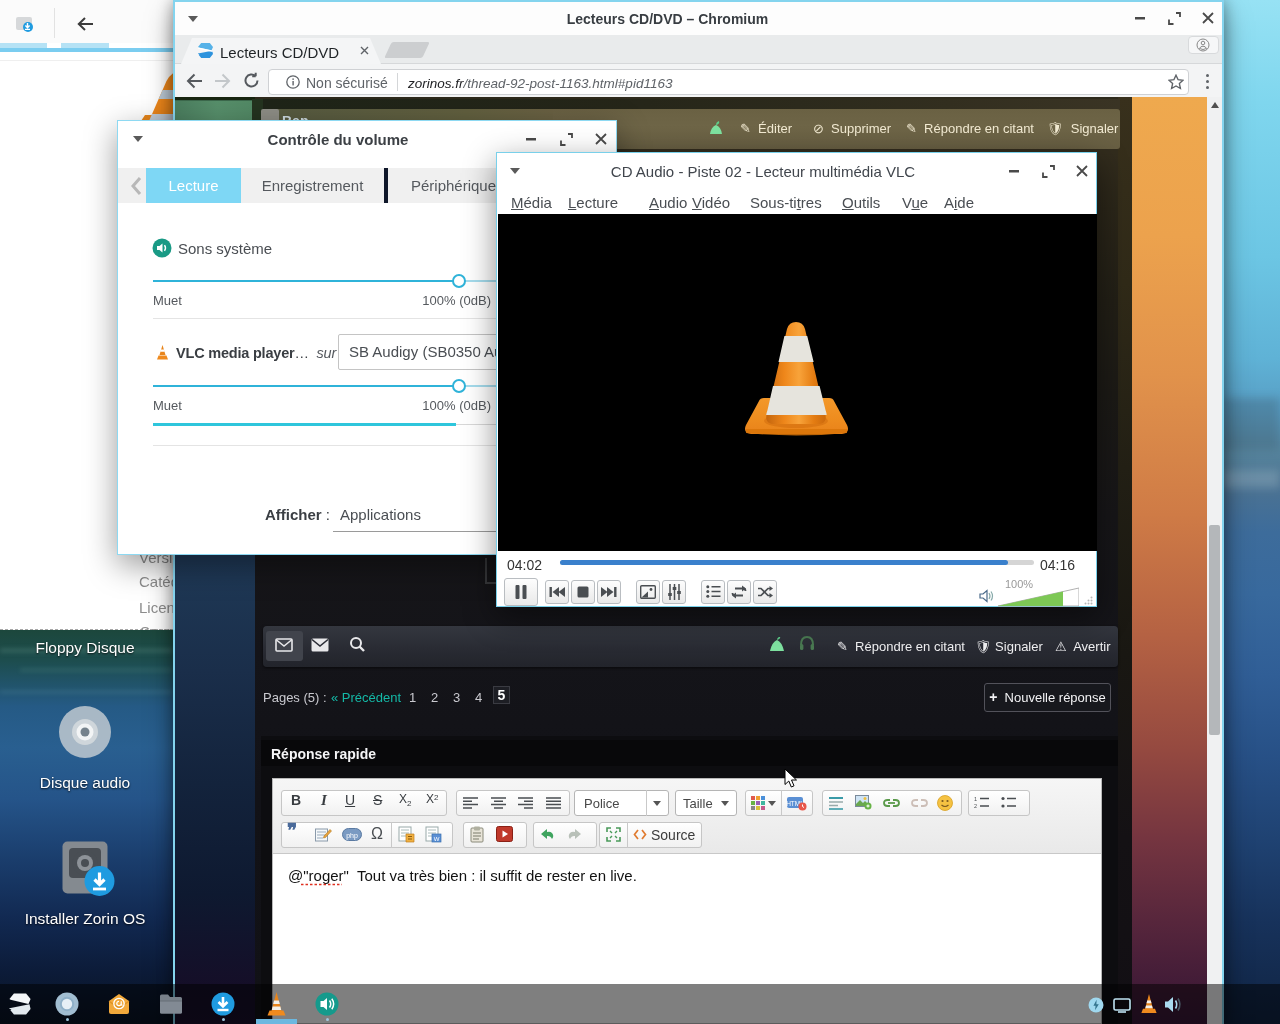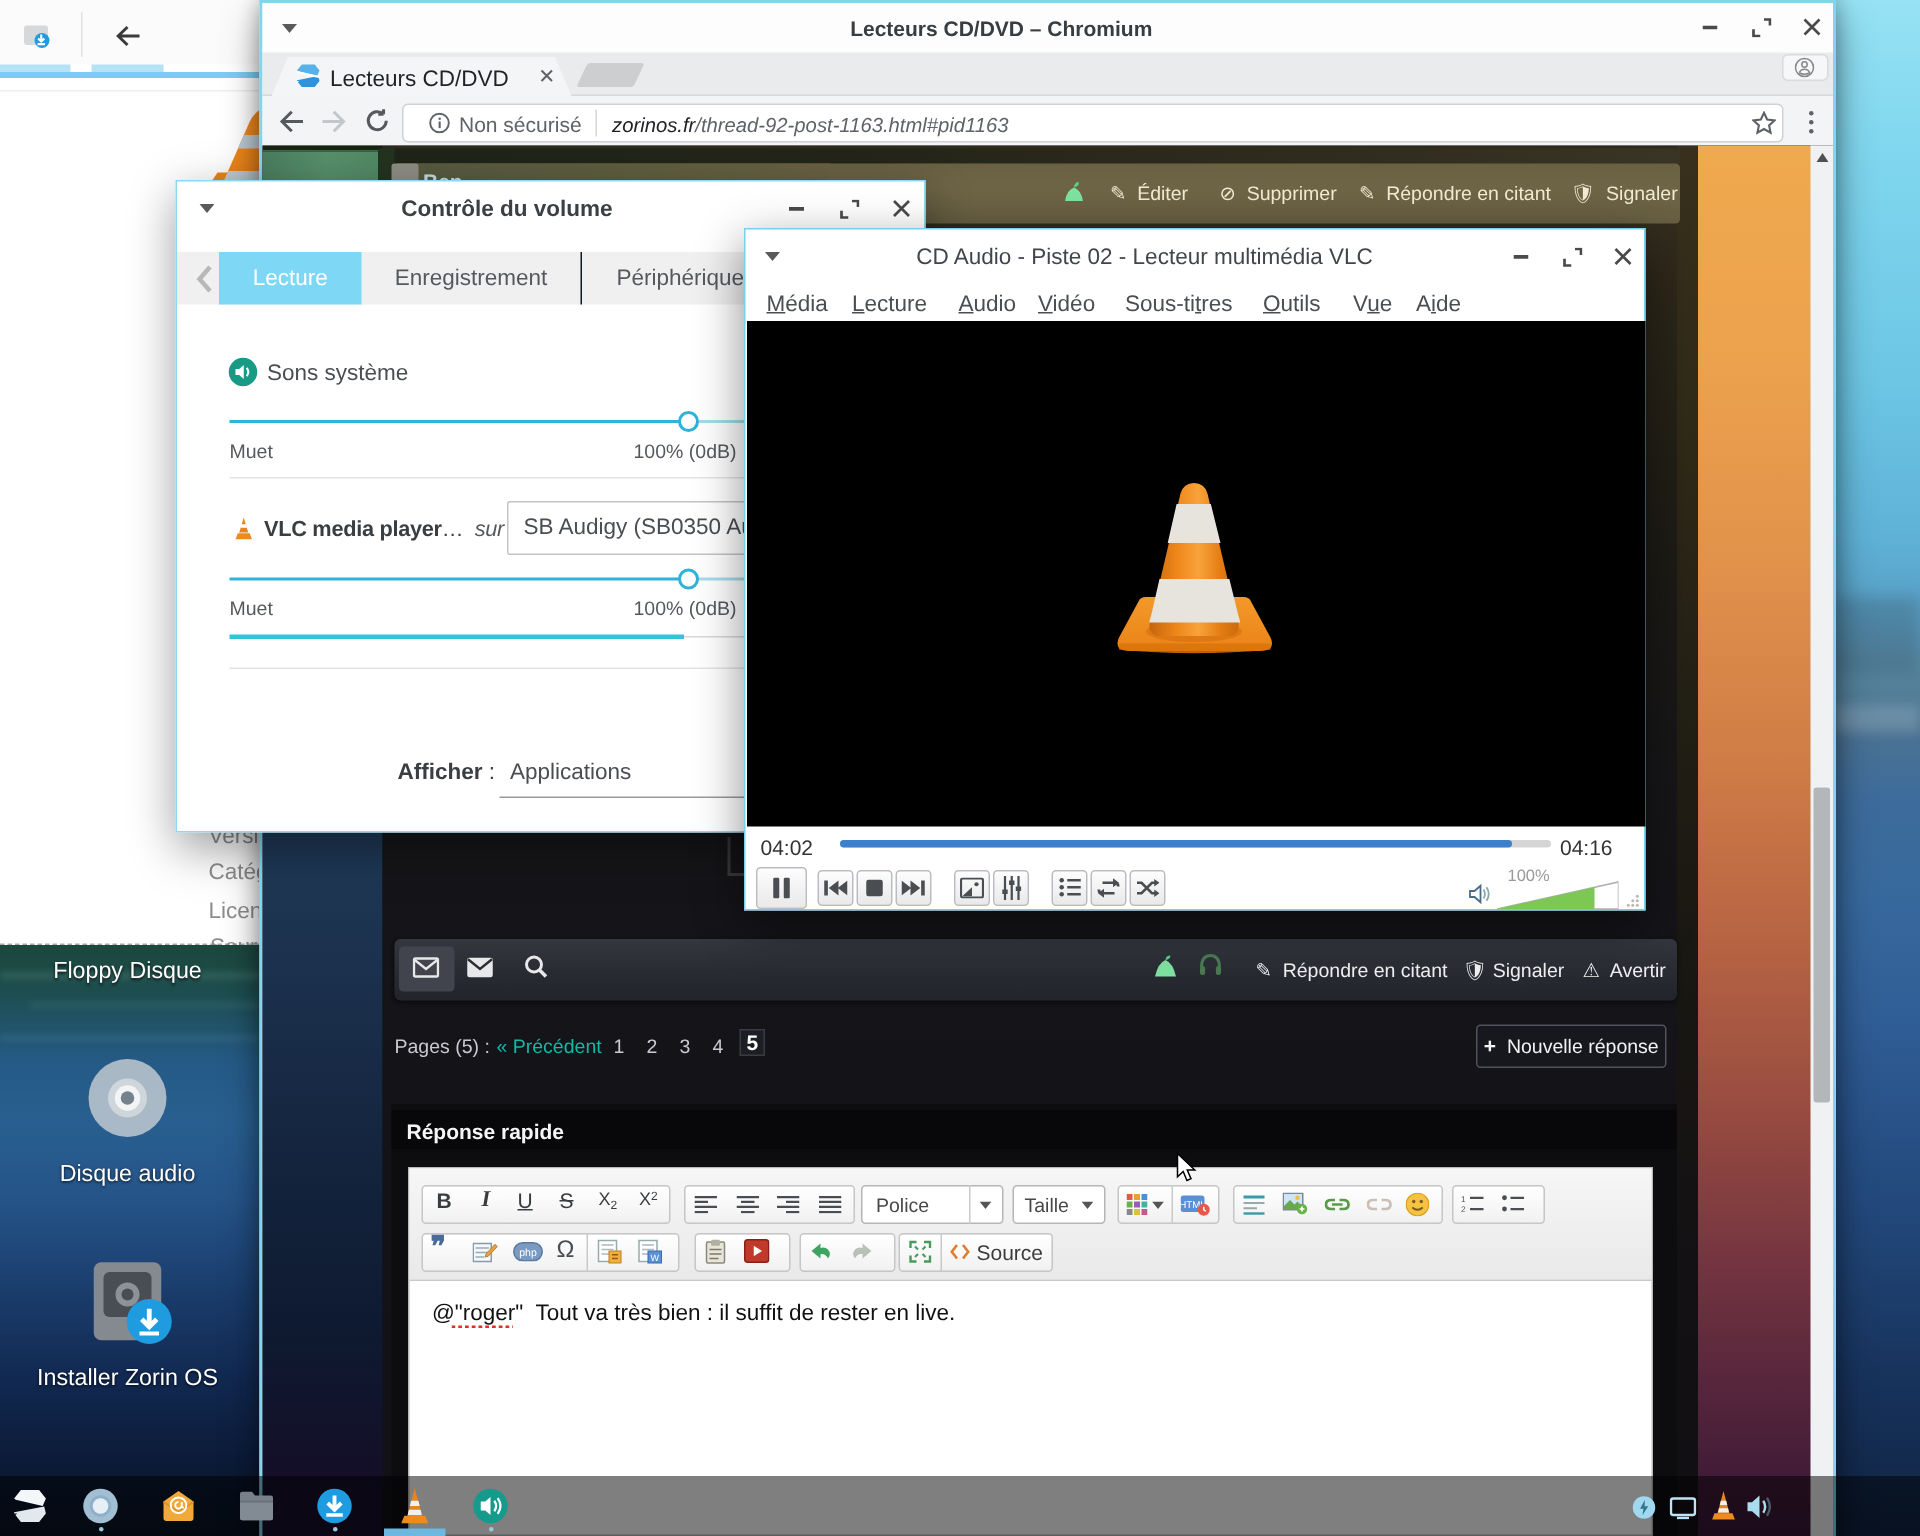--- a/index.html
+++ b/index.html
@@ -393,21 +393,21 @@
       </svg>
   <svg class="abs" style="left:477px;top:12px;" width="12" height="12" viewBox="0 0 12 12">
         <path d="M1 1 L11 11 M11 1 L1 11" stroke="#4a4a4a" stroke-width="1.8" fill="none"></path>
       </svg>
 
   <div class="abs" style="left:0;top:47px;width:498px;height:35px;background:#f0f0f0;"></div>
   <svg class="abs" style="left:12px;top:55px;" width="12" height="20" viewBox="0 0 12 20">
         <path d="M10 2 L3 10 L10 18" stroke="#b8b8b8" stroke-width="3" fill="none"></path>
       </svg>
   <div class="abs" style="left:28px;top:47px;width:95px;height:35px;background:#7ed7f5;color:#fff;font-size:15px;text-align:center;line-height:35px;">Lecture</div>
-  <div class="abs" style="left:123px;top:47px;width:147px;height:35px;color:#55595e;font-size:15px;text-align:center;line-height:35px;border-right:1px solid #0f172a;">Enregistrement</div>
+  <div class="abs" style="left:123px;top:47px;width:147px;height:35px;color:#55595e;font-size:15px;text-align:center;line-height:35px;border-right:4px solid #0f172a;">Enregistrement</div>
   <div class="abs" style="left:293px;top:47px;width:210px;height:35px;color:#55595e;font-size:15px;line-height:35px;overflow:hidden;">Périphériques de so</div>
 
   <svg class="abs" style="left:34px;top:117px;" width="20" height="20" viewBox="0 0 20 20">
         <circle cx="10" cy="10" r="9.5" fill="#199a85"></circle>
         <path d="M5 8 L7.5 8 L10.5 5.4 L10.5 14.6 L7.5 12 L5 12 Z" fill="#fff"></path>
         <path d="M12.5 7.2 Q14.5 10 12.5 12.8" stroke="#fff" stroke-width="1.4" fill="none"></path>
       </svg>
   <div class="abs" style="left:60px;top:119px;font-size:15px;color:#4a4e53;">Sons système</div>
 
   <div class="abs" style="left:35px;top:159px;width:306px;height:2px;background:#2fb3d9;"></div>
@@ -449,21 +449,21 @@
       </svg>
   <svg class="abs" style="left:545px;top:12px;" width="13" height="13" viewBox="0 0 13 13">
         <path d="M1 7.5 L1 12 L5.5 12 M8 1 L12 1 L12 5" stroke="#4a4a4a" stroke-width="1.8" fill="none"></path>
       </svg>
   <svg class="abs" style="left:579px;top:12px;" width="12" height="12" viewBox="0 0 12 12">
         <path d="M1 1 L11 11 M11 1 L1 11" stroke="#4a4a4a" stroke-width="1.8" fill="none"></path>
       </svg>
 
   <div class="abs" style="left:14px;top:41px;font-size:15px;color:#4a4e53;"><u>M</u>édia</div>
   <div class="abs" style="left:71px;top:41px;font-size:15px;color:#4a4e53;"><u>L</u>ecture</div>
-  <div class="abs" style="left:142px;top:41px;font-size:15px;color:#4a4e53;"><u>A</u>udio</div>
+  <div class="abs" style="left:152px;top:41px;font-size:15px;color:#4a4e53;"><u>A</u>udio</div>
   <div class="abs" style="left:195px;top:41px;font-size:15px;color:#4a4e53;"><u>V</u>idéo</div>
   <div class="abs" style="left:253px;top:41px;font-size:15px;color:#4a4e53;">Sous-ti<u>t</u>res</div>
   <div class="abs" style="left:345px;top:41px;font-size:15px;color:#4a4e53;"><u>O</u>utils</div>
   <div class="abs" style="left:405px;top:41px;font-size:15px;color:#4a4e53;">V<u>u</u>e</div>
   <div class="abs" style="left:447px;top:41px;font-size:15px;color:#4a4e53;">A<u>i</u>de</div>
 
   <div class="abs" style="left:1px;top:61px;width:599px;height:337px;background:#000;"></div>
   <svg class="abs" style="left:242px;top:167px;" width="115" height="127" viewBox="0 0 115 127">
     <defs>
       <linearGradient id="coneg" x1="0" y1="0" x2="1" y2="0">

